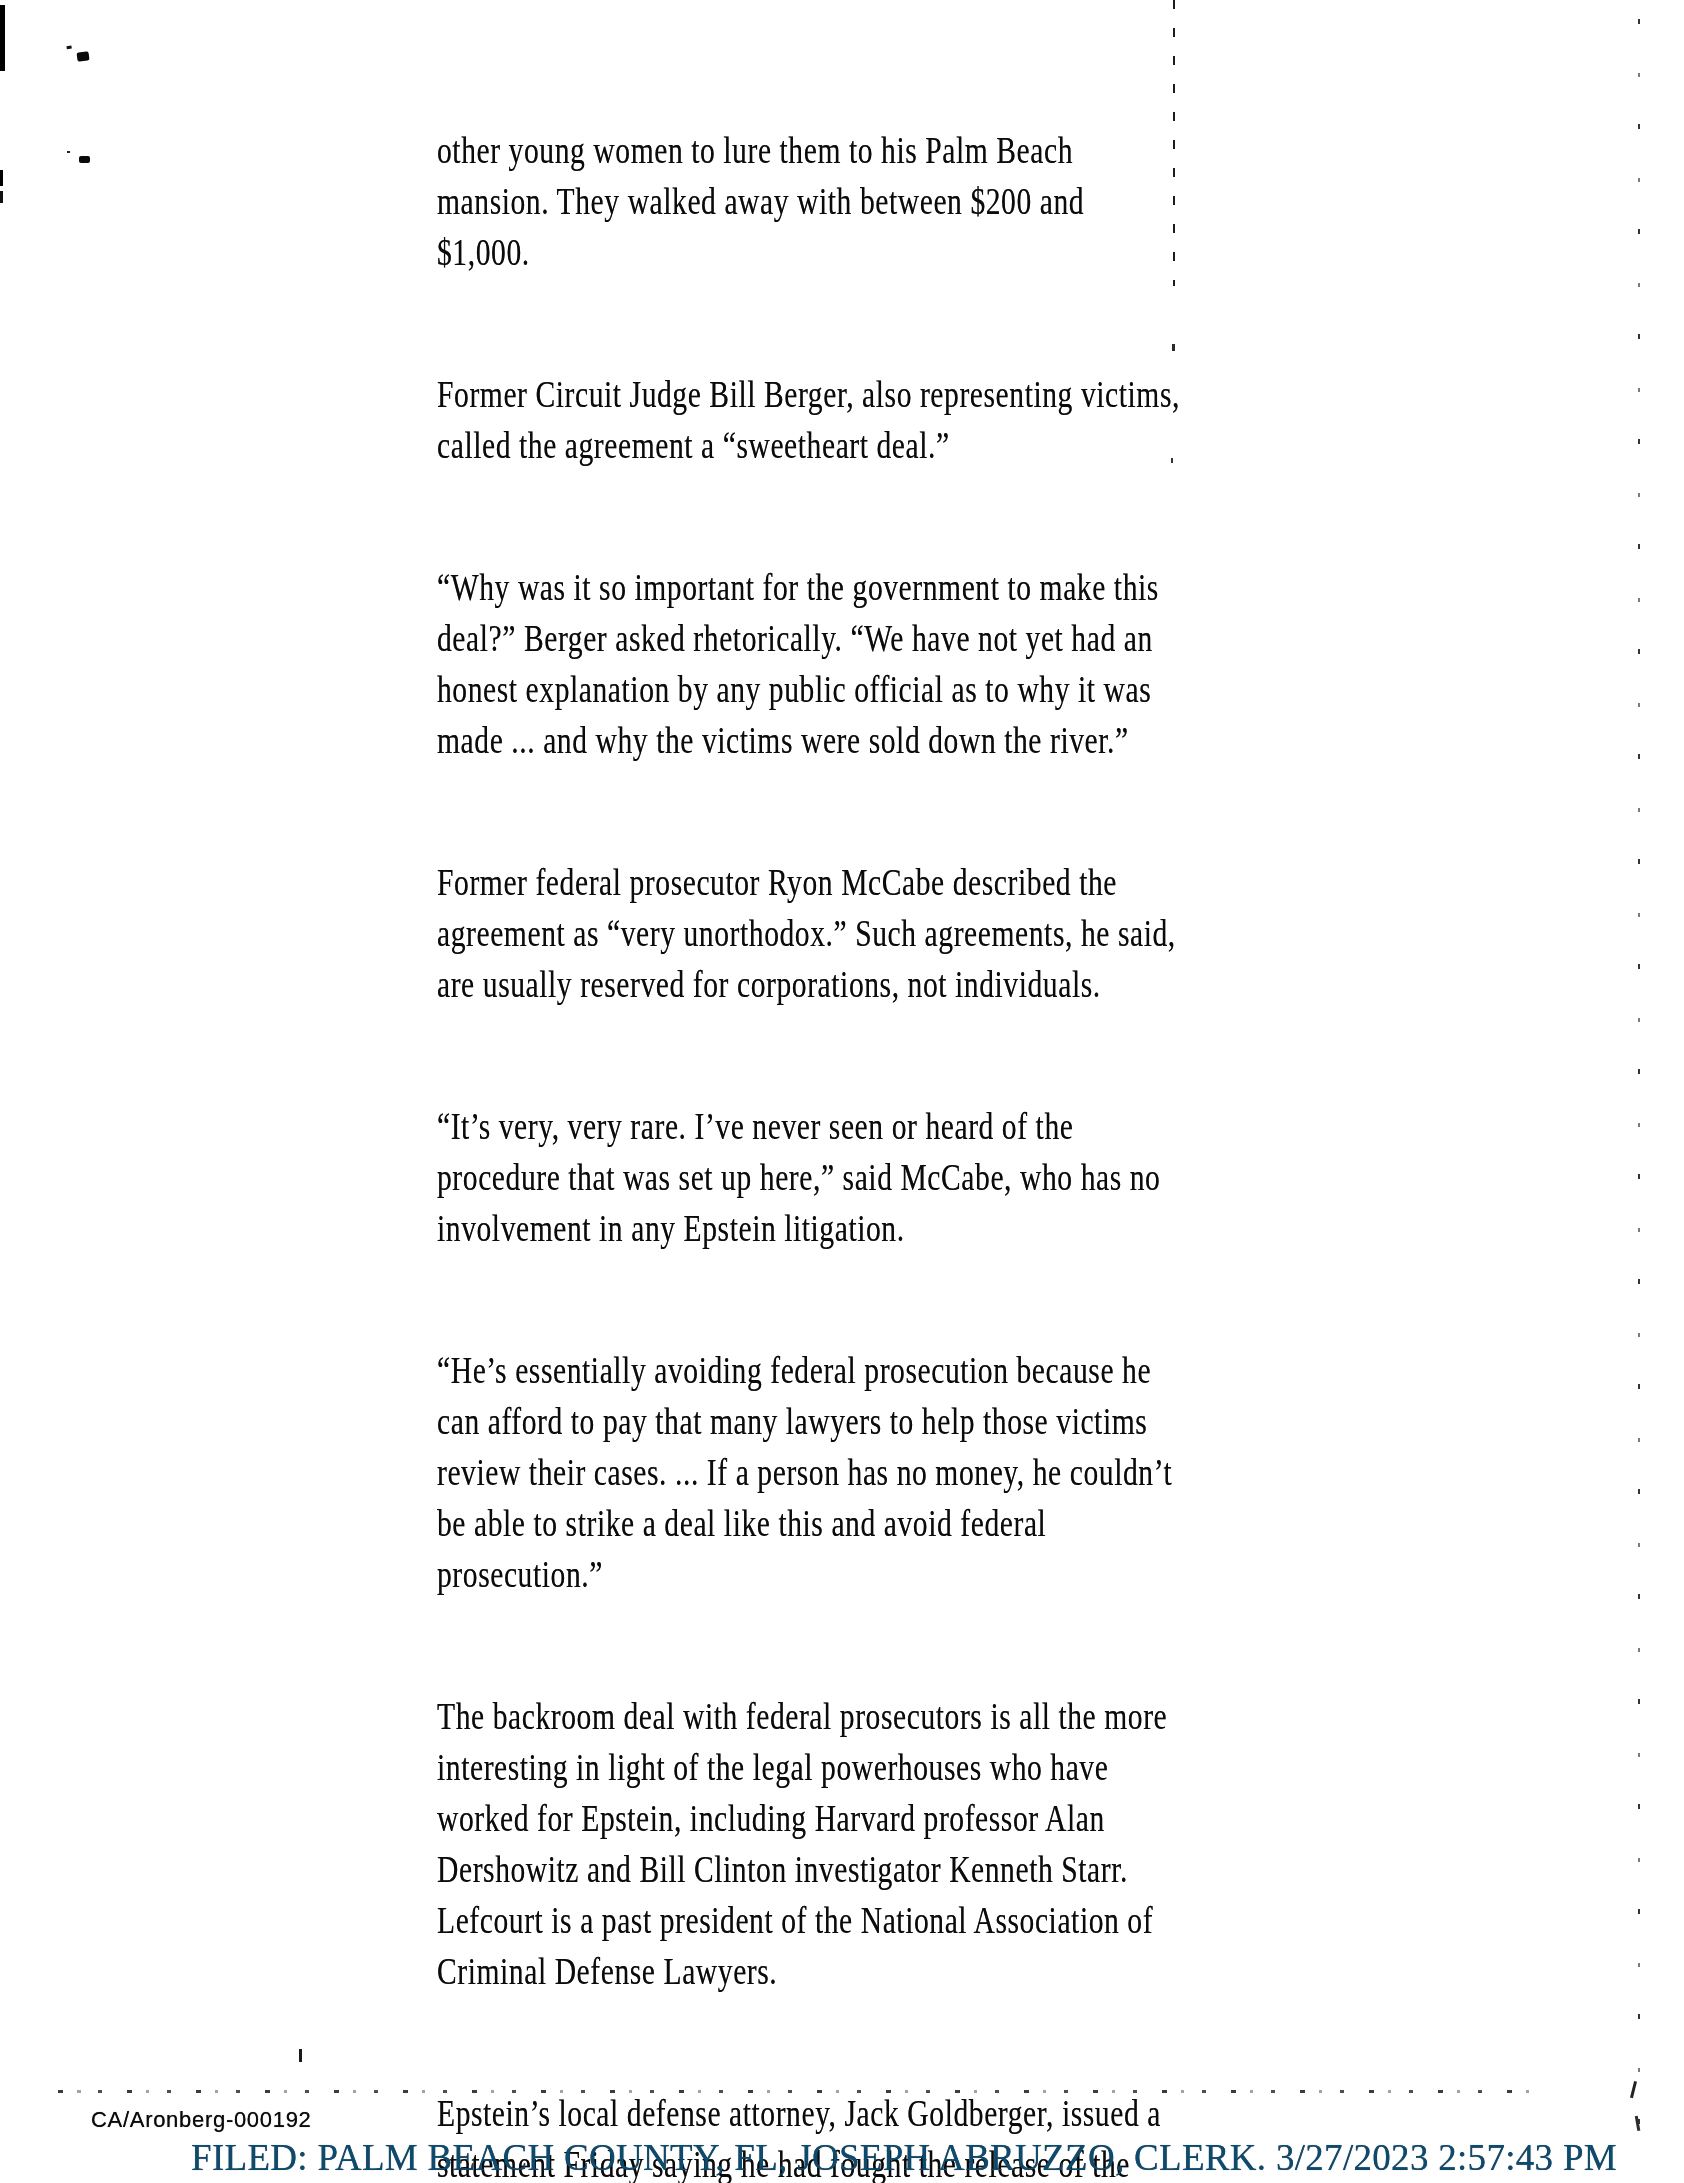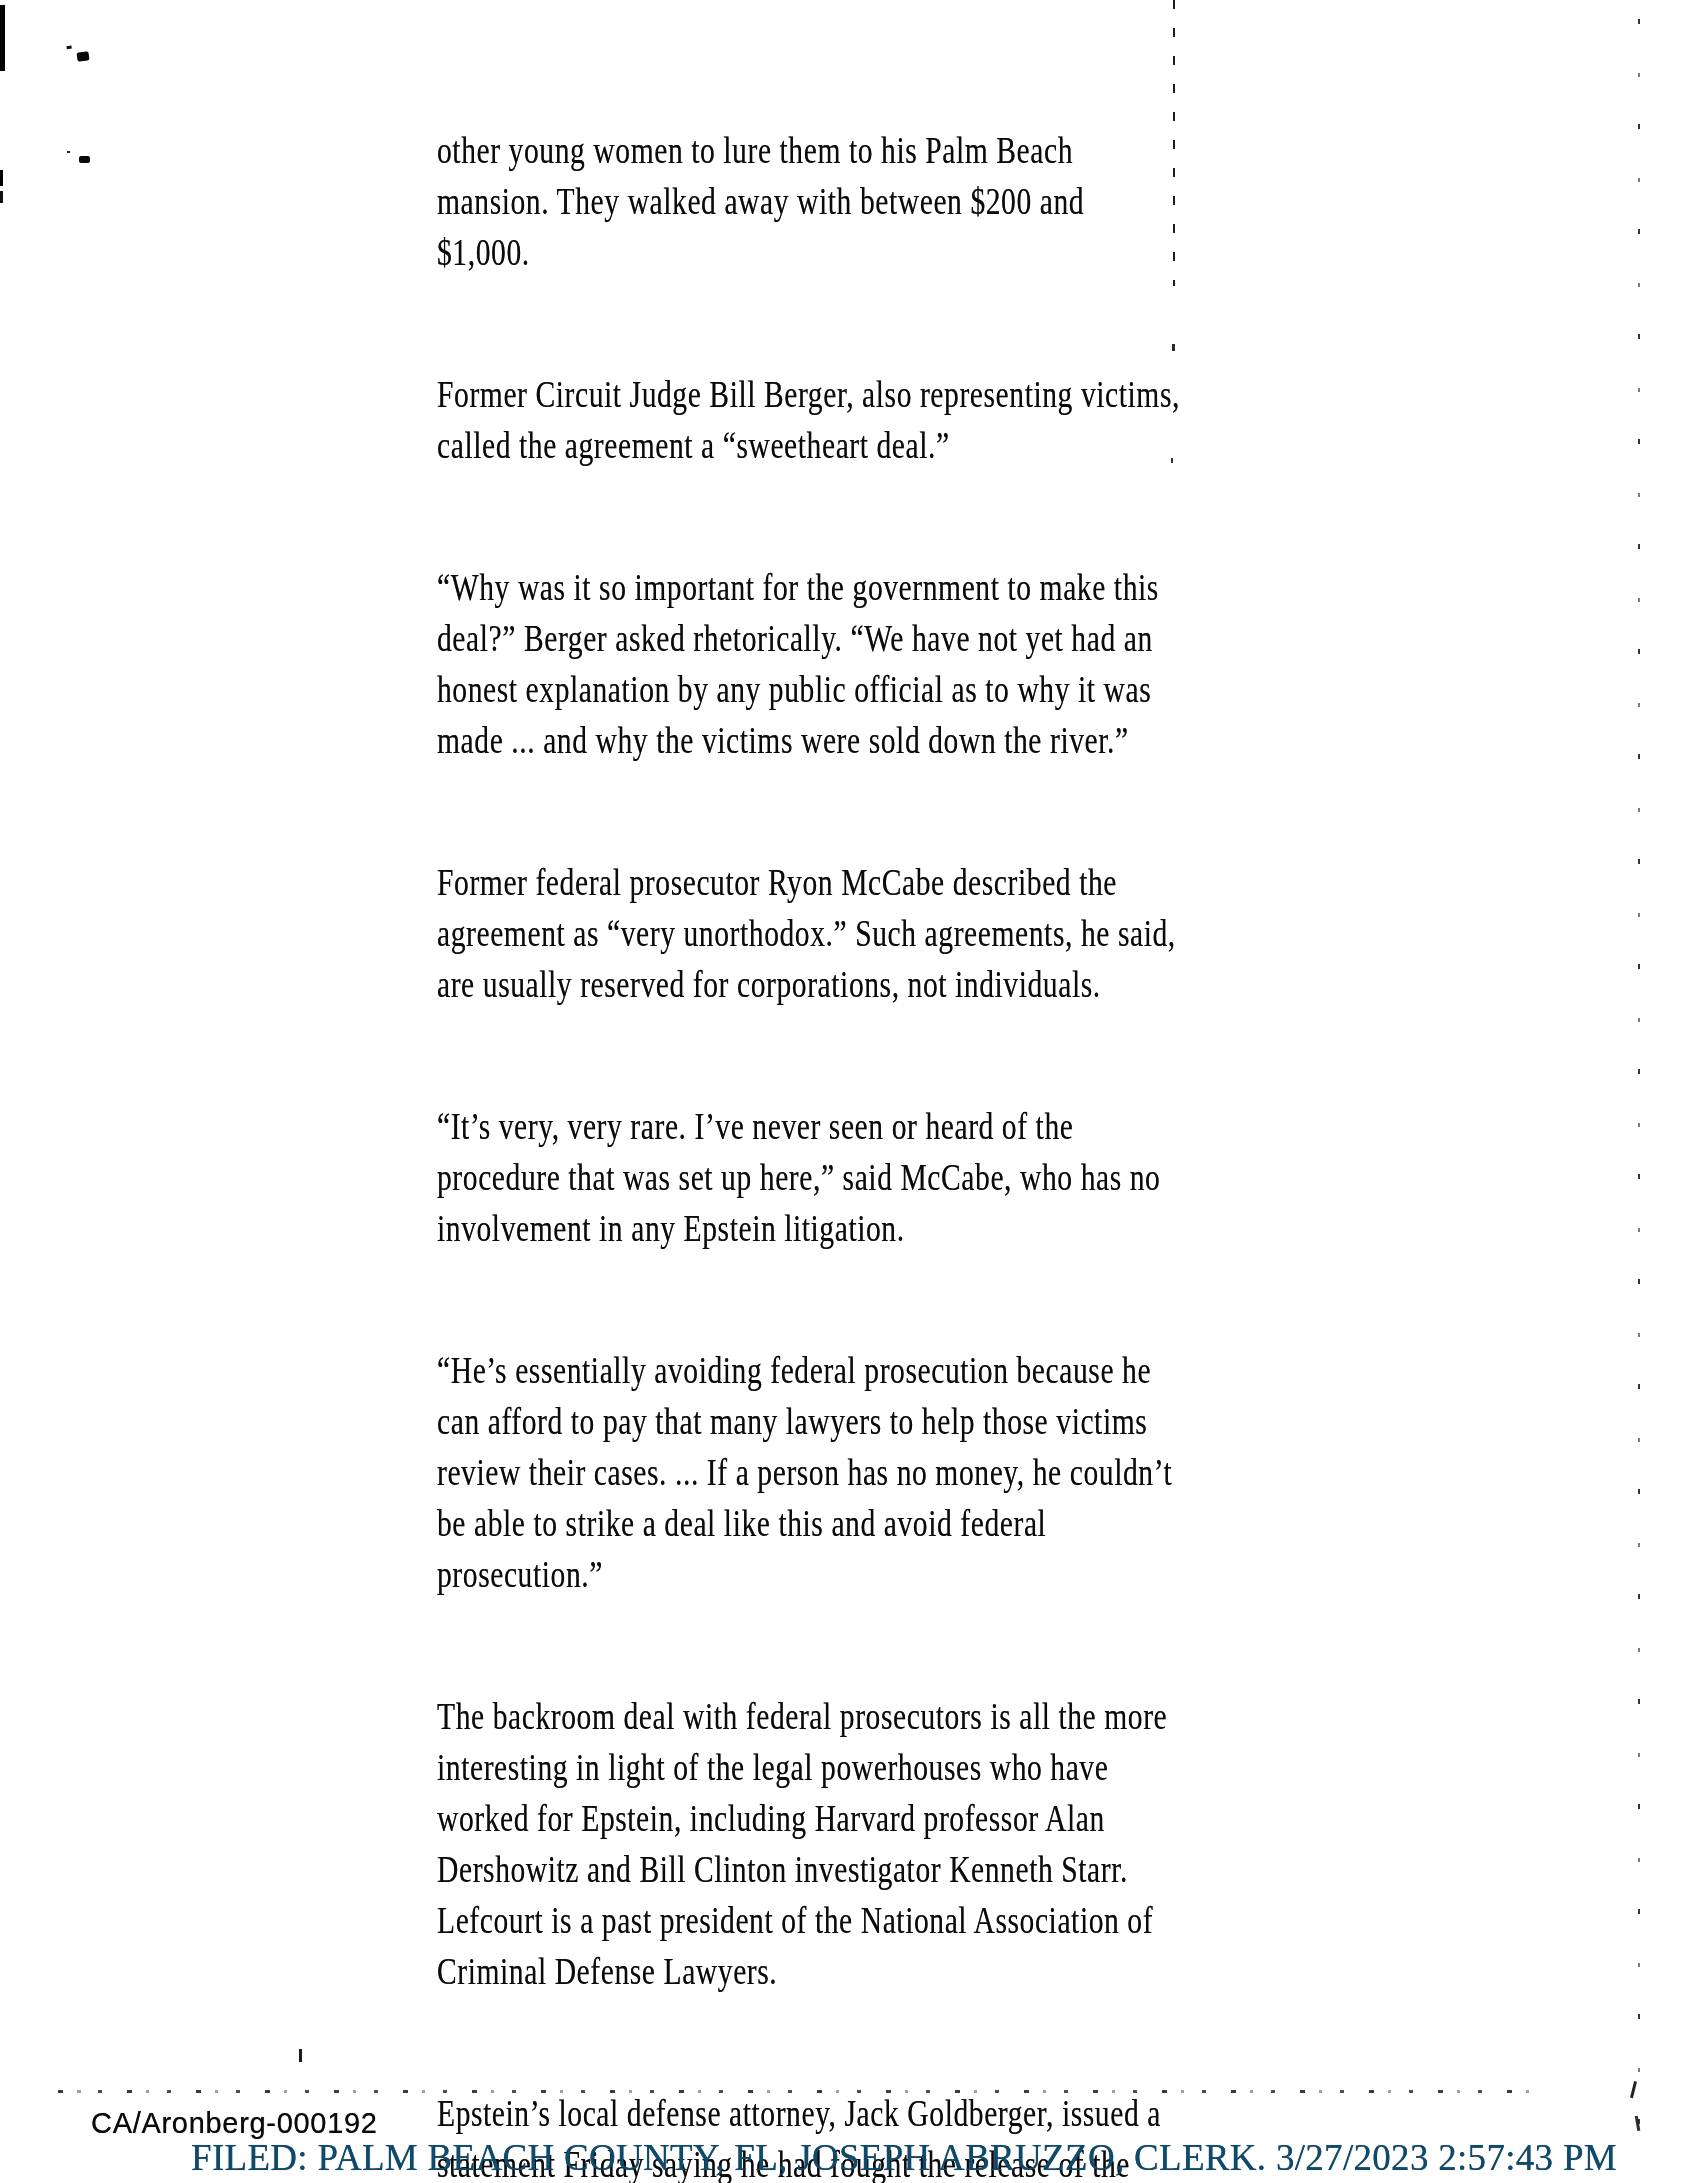--- a/index.html
+++ b/index.html
@@ -34,21 +34,21 @@
     text-shadow: 0 0 0.7px rgba(10,10,10,0.55);
   }
   .doc-text p { margin: 0 0 40px 0; }
 
   
   .bates {
     position: absolute;
     left: 91px;
     top: 2107px;
     font-family: "Liberation Sans", sans-serif;
-    font-size: 29px;
+    font-size: 22px;
     letter-spacing: 0.7px;
     color: #0a0a0a;
     text-shadow: 0 0 0.7px rgba(0,0,0,0.8);
     white-space: nowrap;
   }
   .filed {
     position: absolute;
     left: 191px;
     top: 2136px;
     font-family: "Liberation Serif", serif;

